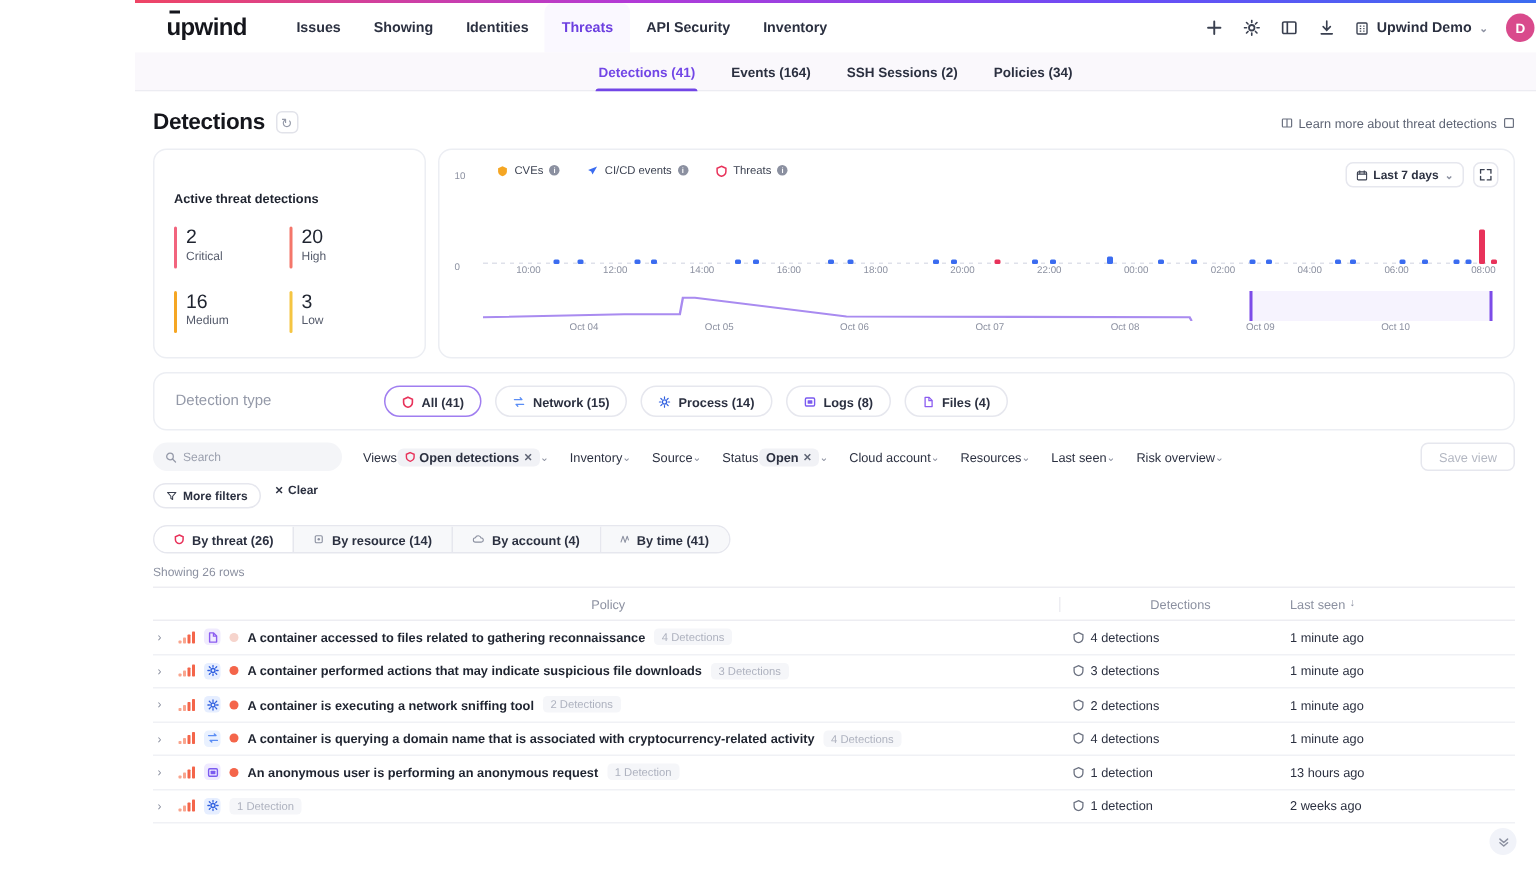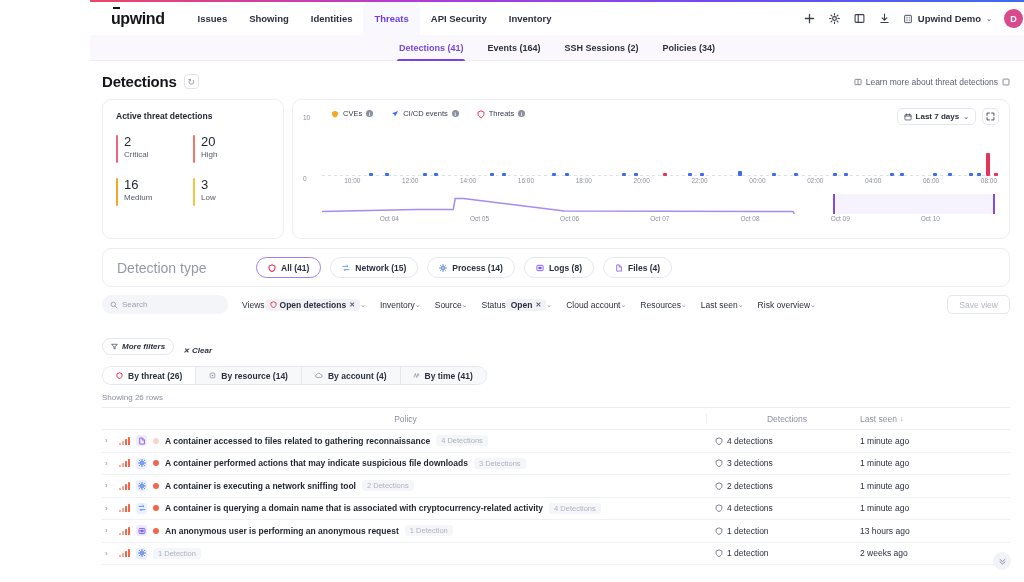--- a/index.html
+++ b/index.html
@@ -72,21 +72,21 @@
     margin-left:7px; width:15px; height:15px; border:1px solid #e2e3ea; border-radius:4px;
     display:flex; align-items:center; justify-content:center; color:#9499a8; font-size:9px; cursor:pointer; background:#fff;
   }
   .learn-more {
     margin-left:auto; display:flex; align-items:center; gap:4px; font-size:8.5px; color:#5d6373; cursor:pointer;
   }
 
   
   .cards-row { display:flex; gap:8px; padding:9px 14px 0 12px; }
   .card { background:#fff; border:1px solid #eceef3; border-radius:9px; }
-  .card-threats { width:182px; height:140px; padding:11px 13px; }
+  .card-threats { width:182px; height:140px; padding:27px 13px; }
   .card-title { font-size:8.5px; font-weight:700; color:#1f2430; margin-bottom:13px; }
   .sev-grid { display:grid; grid-template-columns:1fr 1fr; row-gap:18px; }
   .sev { padding-left:8px; position:relative; }
   .sev::before { content:""; position:absolute; left:0; top:1px; width:2px; height:28px; border-radius:2px; background:var(--c); }
   .sev-num { font-size:13px; font-weight:400; color:#1f2430; line-height:15px; }
   .sev-lab { font-size:8px; color:#555b6b; margin-top:1px; }
 
   .card-chart { flex:1; height:140px; padding:9px 10px 23px 10px; position:relative; }
   .chart-legend { display:flex; align-items:center; gap:18px; padding-left:28px; }
   .lg { display:flex; align-items:center; gap:4px; font-size:7.5px; color:#3a4050; font-weight:500; }
@@ -115,21 +115,21 @@
   .brush-line { position:absolute; left:0; right:0; top:3px; bottom:11px; }
   .brush-sel { position:absolute; top:3px; bottom:11px; background:#f6f3fe; border-left:2px solid #7c4ce8; border-right:2px solid #7c4ce8; }
   .brush-ticks { position:absolute; left:0; right:0; bottom:0; height:10px; }
   .brush-tick { position:absolute; font-size:6.5px; color:#8b90a0; transform:translateX(-50%); }
 
   
   .dtype {
     margin:9px 14px 0 12px; height:39px; border:1px solid #eceef3; border-radius:9px;
     display:flex; align-items:center; padding:0 14px; gap:9px;
   }
-  .dtype-label { font-size:14px; color:#9499a8; width:130px; }
+  .dtype-label { font-size:10px; color:#9499a8; width:130px; }
   .chip {
     display:flex; align-items:center; gap:5px; height:21px; padding:0 11px;
     border:1px solid #e6e7ee; border-radius:11px; font-size:8.5px; font-weight:600; color:#2b3040;
     cursor:pointer; background:#fff; white-space:nowrap;
   }
   .chip.sel { border-color:#a07ef0; }
 
   
   .filters { padding:8px 14px 0 12px; }
   .filters-row1 { display:flex; align-items:center; gap:0; }
@@ -145,21 +145,21 @@
   .fgroup { display:flex; align-items:center; gap:0; margin-left:14px; font-size:8.5px; color:#2b3040; font-weight:500; white-space:nowrap; cursor:pointer; }
   .ftag {
     display:inline-flex; align-items:center; gap:3px; background:#f1f2f6; border-radius:4px;
     padding:1px 5px; font-size:8.5px; font-weight:600; color:#2b3040;
   }
   .caret { color:#8b90a0; font-size:7px; }
   .save-view {
     margin-left:auto; height:19px; padding:0 11px; border:1px solid #e6e7ee; border-radius:5px;
     font-size:8.5px; color:#b3b7c2; display:flex; align-items:center; background:#fff; cursor:pointer;
   }
-  .filters-row2 { display:flex; align-items:flex-end; gap:9px; margin-top:24px;font-style:italic; }
+  .filters-row2 { display:flex; align-items:flex-start; gap:9px; margin-top:8px; }
   .more-filters {
     display:flex; align-items:center; gap:4px; height:17px; padding:0 8px;
     border:1px solid #e6e7ee; border-radius:9px; font-size:8px; font-weight:600; color:#2b3040; background:#fff; cursor:pointer;
   }
   .clear { display:flex; align-items:center; gap:3px; font-size:8px; font-weight:600; color:#2b3040; cursor:pointer; }
 
   
   .groupby { margin:11px 14px 0 12px; display:inline-flex; border:1px solid #e6e7ee; border-radius:10px; overflow:hidden; height:19px; }
   .gtab {
     display:flex; align-items:center; gap:5px; padding:0 13px; font-size:8.5px; font-weight:600; color:#2b3040;

